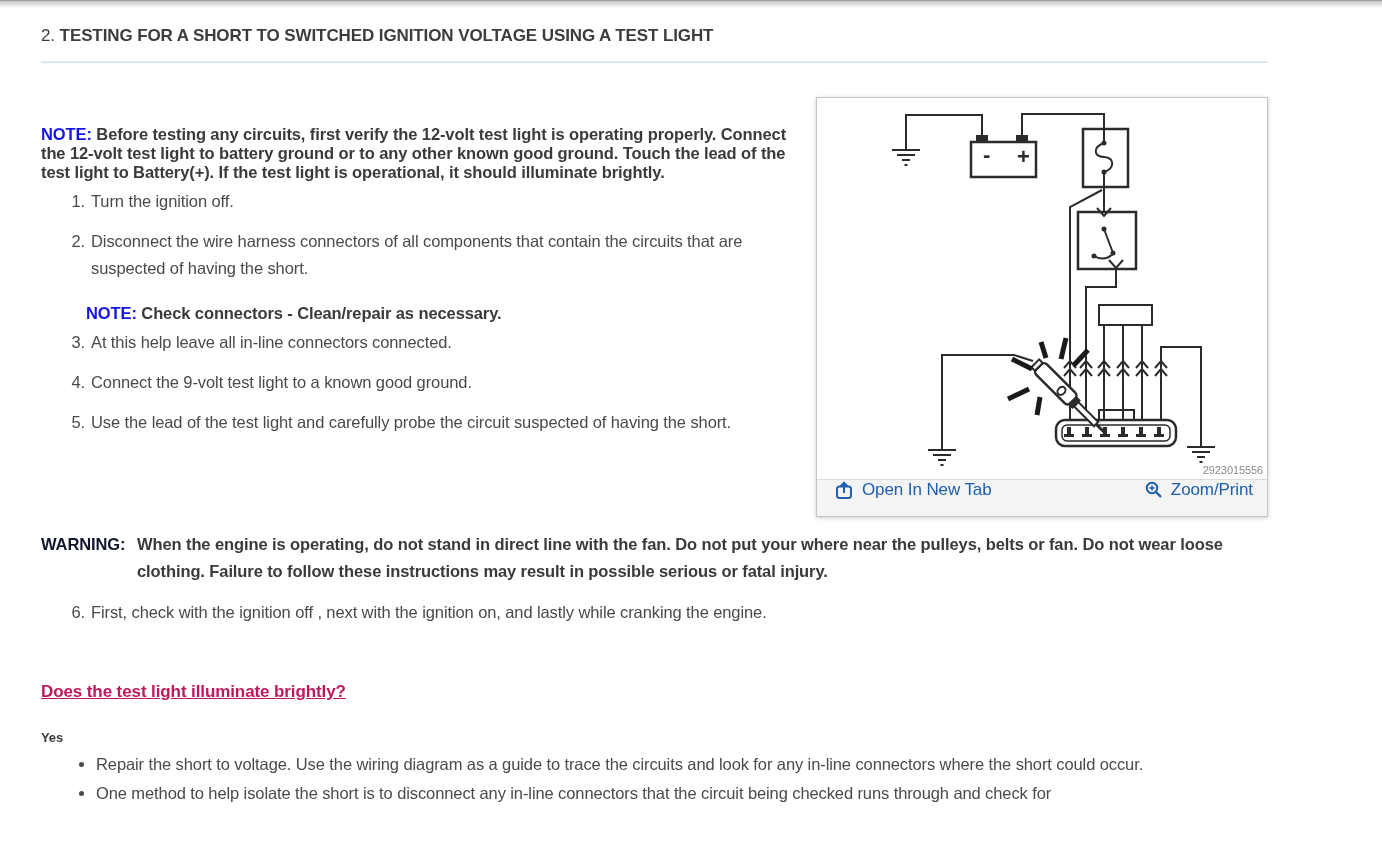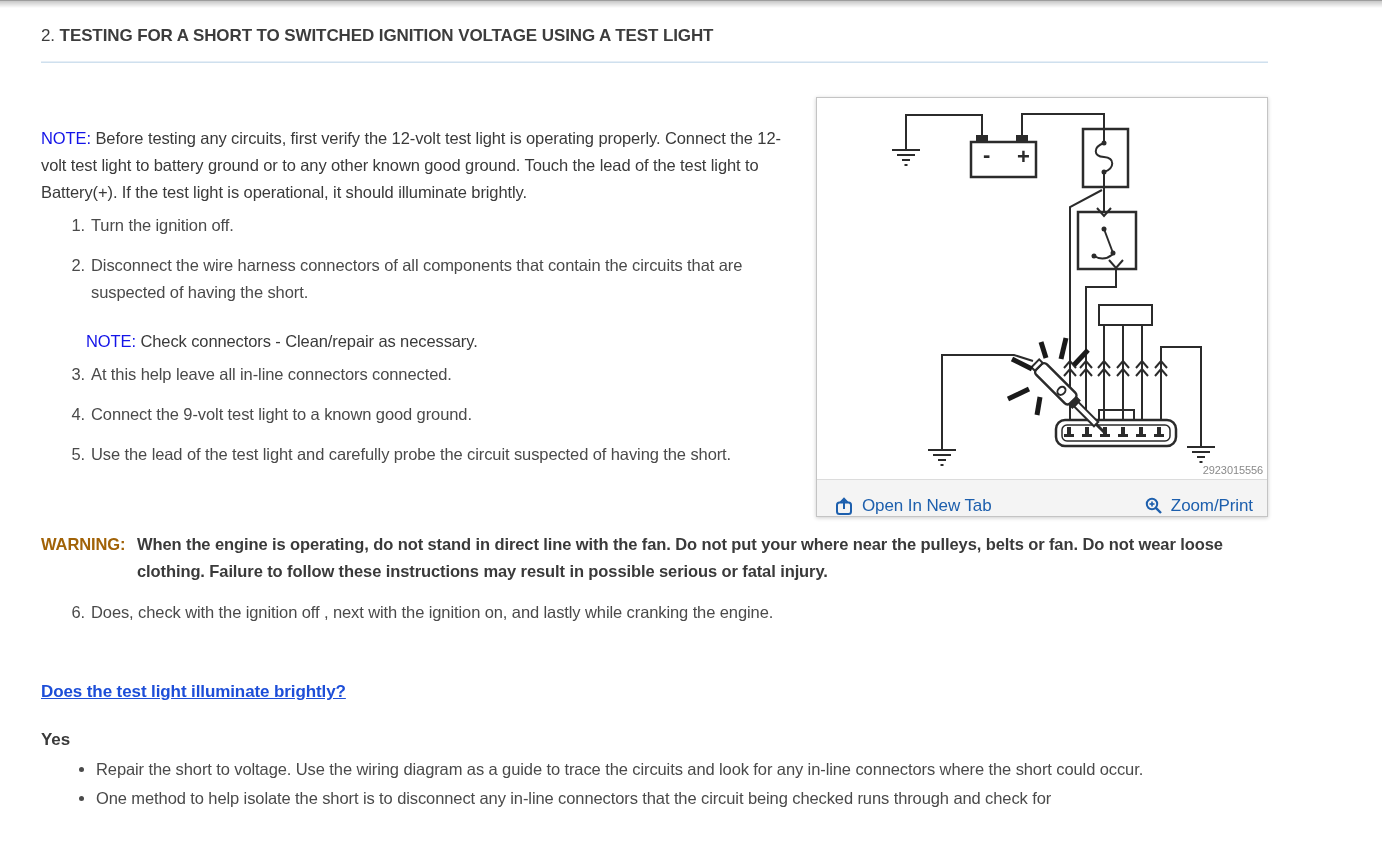--- a/index.html
+++ b/index.html
@@ -25,42 +25,42 @@
   
   .fig-panel {
     float:right; width:452px; margin:0 0 14px 12px;
     border:1px solid #c4c4c4; background:#fff;
     box-shadow:0 1px 4px rgba(0,0,0,0.2);
   }
   .fig-image { width:450px; height:381px; background:#fff; }
   .fig-image svg { display:block; }
   .fig-footer {
     height:37px; background:#f4f4f4; border-top:1px solid #dcdcdc;
-    display:flex; align-items:flex-end; justify-content:space-between;
+    display:flex; align-items:flex-start; justify-content:space-between;
     padding:0 14px 0 18px;
   }
   .fig-link {
     display:flex; align-items:center; gap:8px;
     color:#1d5fad; font-size:17px; text-decoration:none; cursor:pointer;
   }
 
   
-  .note { margin:28px 0 6px 0; font-weight:400; color:#3a3a3a; font-size:16.5px; line-height:27px; }
+  .note { margin:28px 0 6px 0; font-weight:700; color:#3a3a3a; font-size:16.5px; line-height:19px; }
   .note.second { margin-top:22px;margin-left:45px; }
   .note-label { color:#1414e8; }
   .steps { margin:0; }
   .step { display:flex; margin-bottom:13px; font-size:16.5px; line-height:27px; color:#4a4a4a; }
   .step-num { flex:none; width:50px; text-align:right; padding-right:6px; }
   .step-text { flex:1; max-width:700px; }
   .steps.full .step-text { max-width:none; }
   .warning { display:flex; clear:right; margin:12px 0 14px 0; font-weight:700; font-size:16.5px; line-height:27px; color:#3a3a3a; }
-  .warning-label { flex:none; width:96px; color:#a16207; }
+  .warning-label { flex:none; width:96px; color:#0f172a; }
   .warning-text { flex:1; }
-  .question { margin:56px 0 0 0; font-weight:700; font-size:17px; color:#1d4ed8; text-decoration:underline; }
-  .answer-label { margin:28px 0 6px 0; font-weight:700; font-size:17px; color:#3a3a3a; }
+  .question { margin:56px 0 0 0; font-weight:700; font-size:17px; color:#be185d; text-decoration:underline; }
+  .answer-label { margin:28px 0 6px 0; font-weight:700; font-size:13px; color:#3a3a3a; }
   .bullets { margin:0; padding-left:55px; }
   .bullets li { font-size:16.5px; line-height:27px; color:#4a4a4a; margin-bottom:2px; }
 </style>
 </head>
 <body>
 
 <div class="top-shadow"></div>
 
 <div class="container">
 
@@ -235,21 +235,21 @@
     </div>
 
     <div class="warning">
       <span class="warning-label">WARNING:</span>
       <span class="warning-text">When the engine is operating, do not stand in direct line with the fan. Do not put your where near the pulleys, belts or fan. Do not wear loose clothing. Failure to follow these instructions may result in possible serious or fatal injury.</span>
     </div>
 
     <div class="steps full">
       <div class="step">
         <span class="step-num">6.</span>
-        <span class="step-text">Does, check with the ignition off , next with the ignition on, and lastly while cranking the engine.</span>
+        <span class="step-text">First, check with the ignition off , next with the ignition on, and lastly while cranking the engine.</span>
       </div>
     </div>
 
     <p class="question">Does the test light illuminate brightly?</p>
 
     <p class="answer-label">Yes</p>
     <ul class="bullets">
       <li>Repair the short to voltage. Use the wiring diagram as a guide to trace the circuits and look for any in-line connectors where the short could occur.</li>
       <li>One method to help isolate the short is to disconnect any in-line connectors that the circuit being checked runs through and check for</li>
     </ul>

